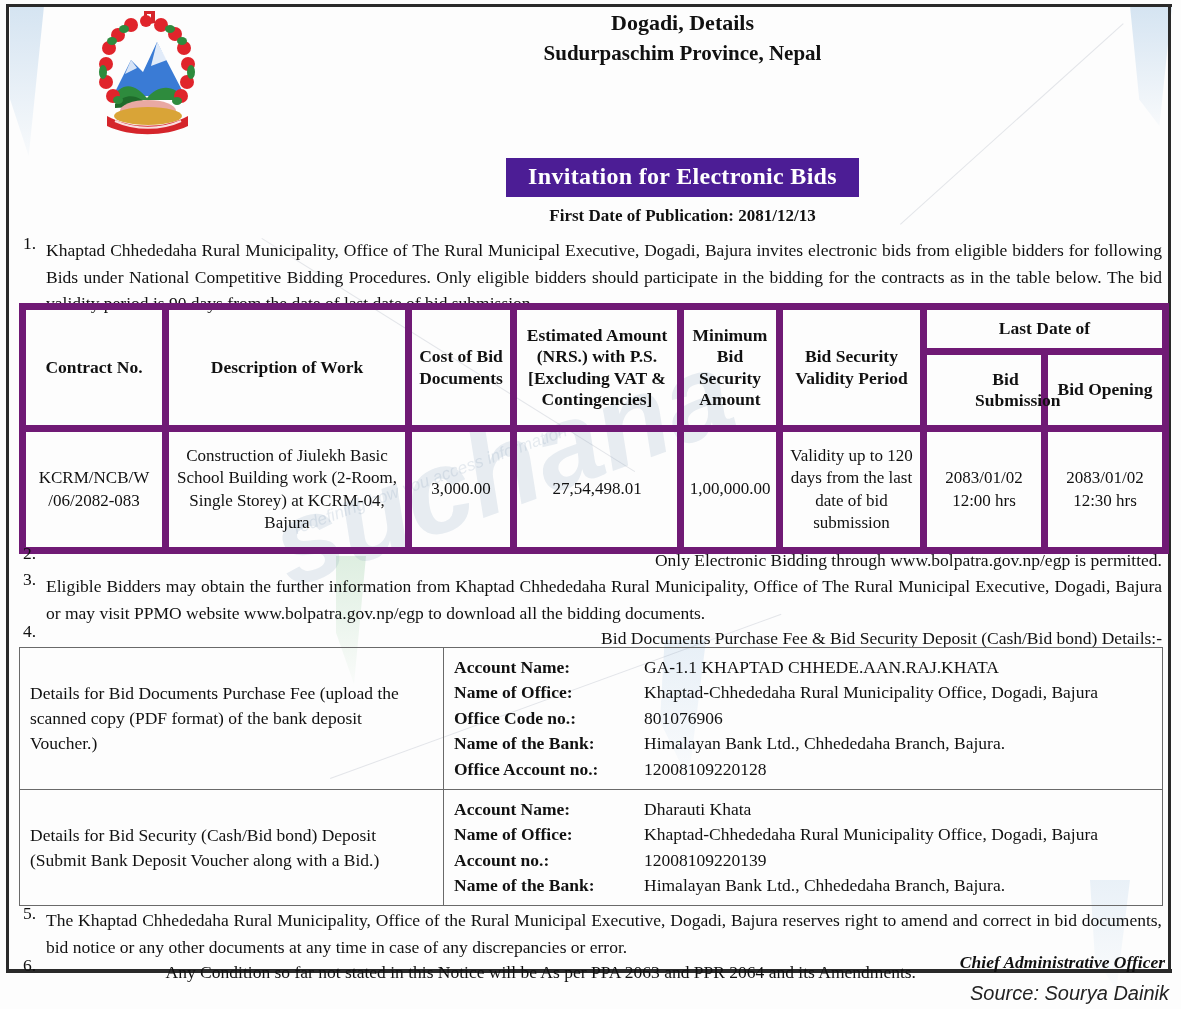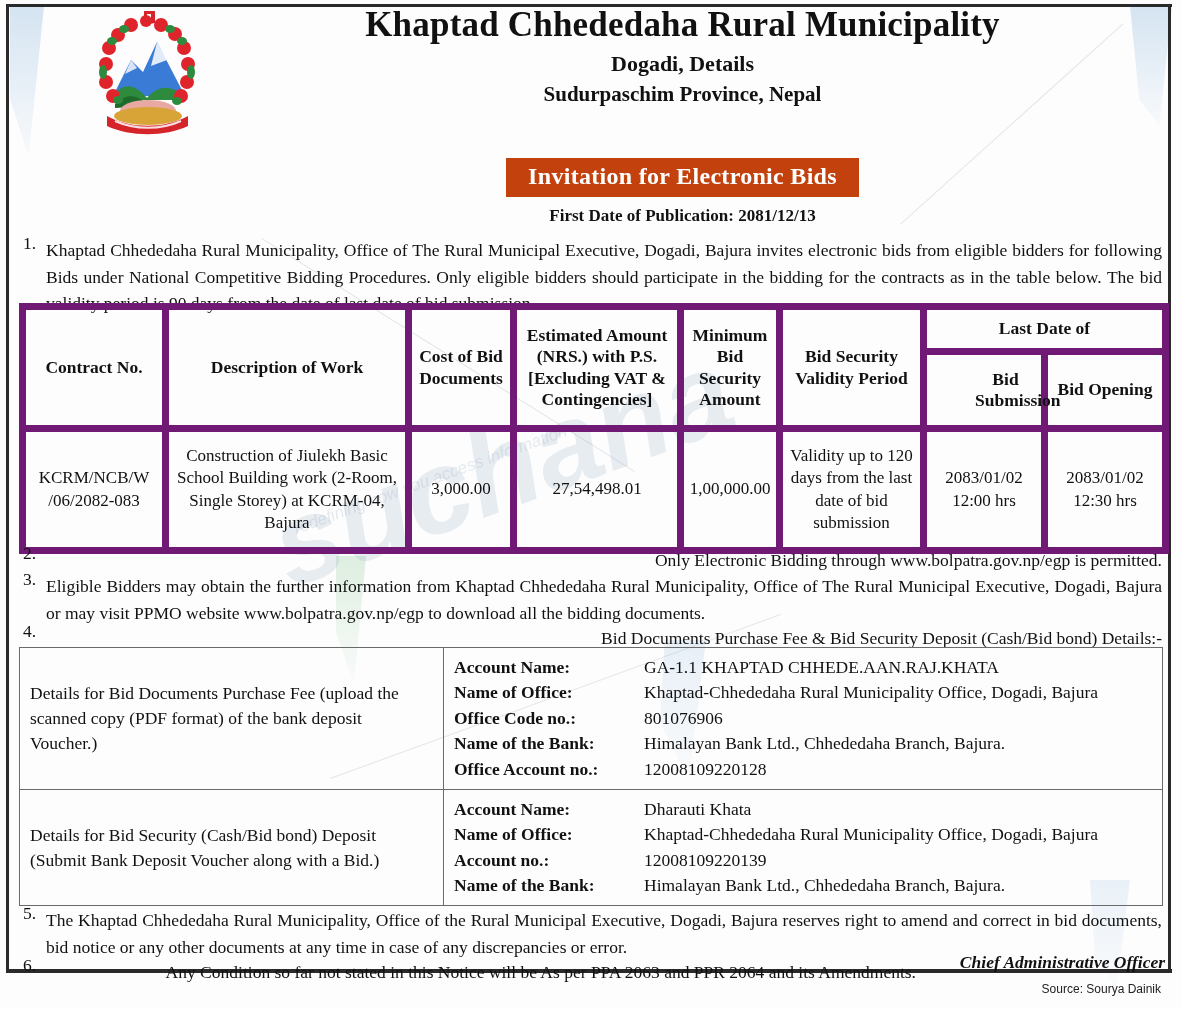--- a/index.html
+++ b/index.html
@@ -106,21 +106,21 @@
     margin-top: 3px;
   }
   .banner-wrap {
     position: absolute;
     left: 215px; top: 158px;
     width: 935px;
     text-align: center;
   }
   .banner {
     display: inline-block;
-    background: #c2410c;
+    background: #4c1d95;
     color: #fff;
     font-size: 24px;
     font-weight: bold;
     padding: 5px 22px 7px 22px;
     letter-spacing: .3px;
   }
   .pubdate {
     position: absolute;
     left: 215px; top: 206px;
     width: 935px;
@@ -204,23 +204,24 @@
 
   .signature {
     position: absolute;
     font-size: 17.5px;
     font-weight: bold;
     font-style: italic;
     right: 16px;
   }
   .source {
     position: absolute;
-    right: 20px;
+    right: 12px;
     font-family: "Liberation Sans", sans-serif;
-    font-size: 12px;
+    font-style: italic;
+    font-size: 20px;
     color: #222;
   }
 </style>
 </head>
 <body>
 
 <div id="page">
 
   <div class="wm-streak" style="left:10px; top:6px; width:34px; height:150px; clip-path:polygon(0 0,100% 0,55% 100%,0 62%);"></div>
   <div class="wm-streak" style="left:1130px; top:6px; width:42px; height:120px; clip-path:polygon(0 0,100% 0,70% 100%,22% 78%);"></div>
@@ -279,21 +280,20 @@
         <ellipse cx="33" cy="92" rx="5" ry="4"></ellipse>
           <ellipse cx="92" cy="93" rx="5" ry="4"></ellipse>
       </g>
 
       <path d="M22 108 C45 121, 80 121, 103 108 L103 118 C80 129, 45 129, 22 118 Z" fill="#d5252b"></path>
       <path d="M30 113 C50 122, 76 122, 96 113" stroke="#ffffff" stroke-width="2.2" fill="none" opacity=".85"></path>
     </svg>
   </div>
 
   <div class="titles">
-    <div class="t1">Khaptad Chhededaha Rural Municipality</div>
     <div class="t3">Dogadi, Details</div>
     <div class="t4">Sudurpaschim Province, Nepal</div>
   </div>
 
   <div class="banner-wrap">
     <span class="banner">Invitation for Electronic Bids</span>
   </div>
 
   <div class="pubdate">First Date of Publication: 2081/12/13</div>
 

